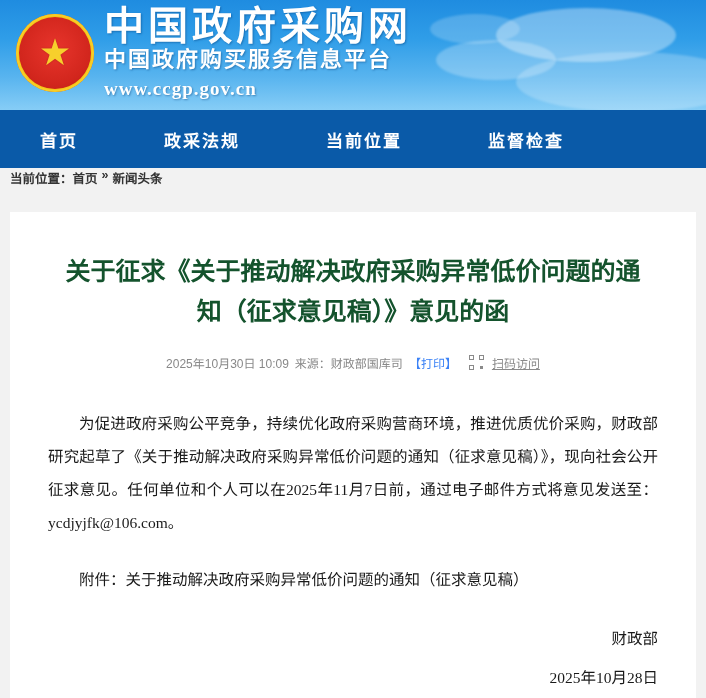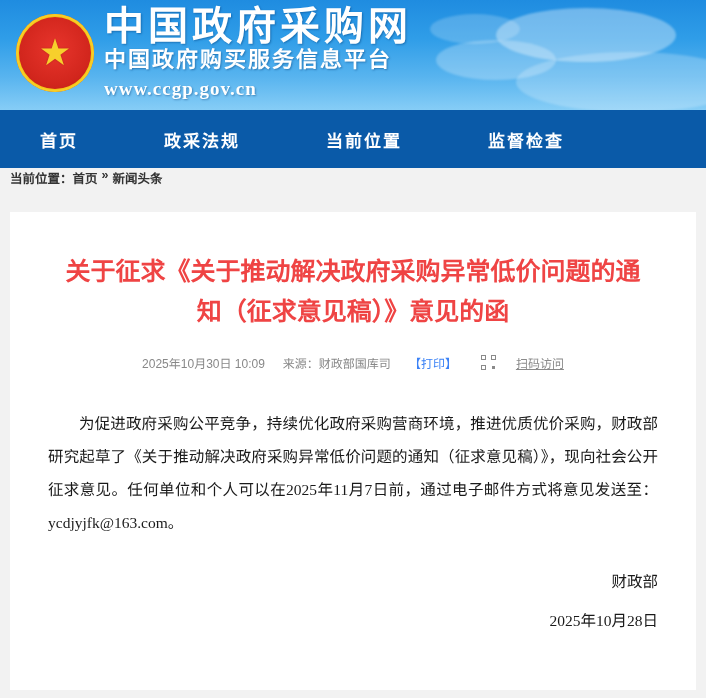--- a/index.html
+++ b/index.html
@@ -133,31 +133,31 @@
     background: #ffffff;
     margin: 0 10px;
     min-height: 478px;
     padding: 40px 38px 20px 38px;
     box-sizing: border-box;
   }
   .title {
     text-align: center;
     font-size: 25px;
     font-weight: bold;
-    color: #ef4444;
+    color: #14532d;
     line-height: 40px;
     font-family: "Liberation Serif", serif;
     margin: 0 6px;
   }
   .meta {
     margin-top: 22px;
     display: flex;
     align-items: center;
     justify-content: center;
-    gap: 18px;
+    gap: 6px;
     font-size: 12px;
     color: #888888;
     flex-wrap: nowrap;
   }
   .meta .print-link {
     color: #3b82f6;
     text-decoration: none;
     cursor: pointer;
   }
   .qr {
@@ -247,21 +247,22 @@
       <span class="qr">
         <i class="tl"></i>
           <i class="tr"></i>
           <i class="bl"></i>
           <i class="dot"></i>
       </span>
       <span class="scan">扫码访问</span>
     </div>
 
     <div class="body-text">
-      <p>为促进政府采购公平竞争，持续优化政府采购营商环境，推进优质优价采购，财政部研究起草了《关于推动解决政府采购异常低价问题的通知（征求意见稿）》，现向社会公开征求意见。任何单位和个人可以在2025年11月7日前，通过电子邮件方式将意见发送至：ycdjyjfk@163.com。</p>
+      <p>为促进政府采购公平竞争，持续优化政府采购营商环境，推进优质优价采购，财政部研究起草了《关于推动解决政府采购异常低价问题的通知（征求意见稿）》，现向社会公开征求意见。任何单位和个人可以在2025年11月7日前，通过电子邮件方式将意见发送至：ycdjyjfk@106.com。</p>
+      <p class="attachment">附件：关于推动解决政府采购异常低价问题的通知（征求意见稿）</p>
     </div>
 
     <div class="sign">
       <div>财政部</div>
       <div>2025年10月28日</div>
     </div>
   </div>
 
 </div>
 

